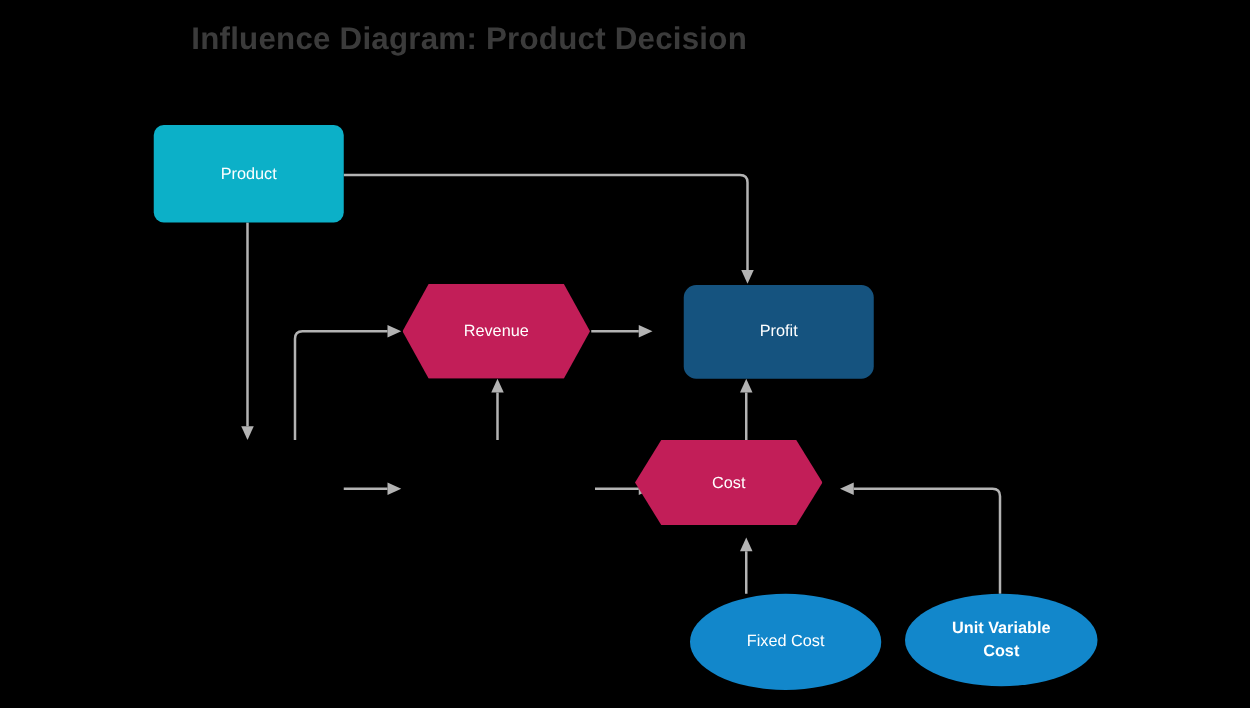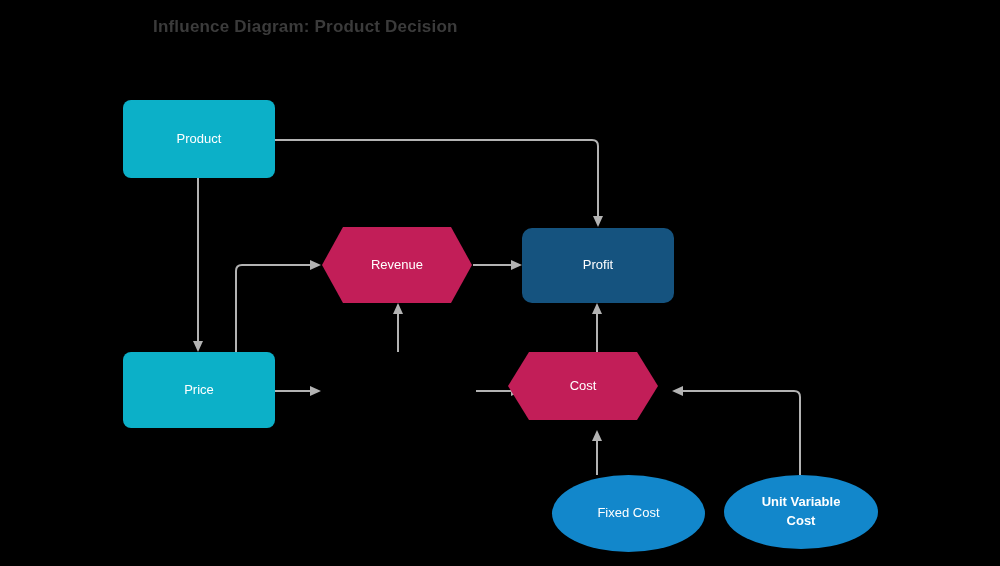--- a/index.html
+++ b/index.html
@@ -4,29 +4,29 @@
 <style>
   html,body{margin:0;padding:0;}
   body{
     width:1000px;height:566px;position:relative;overflow:hidden;
     background:var(--background,#000);
     font-family:"Liberation Sans",sans-serif;
   }
   .canvas{position:absolute;left:0;top:0;width:1000px;height:566px;}
   .title{
     position:absolute;left:153px;top:17px;
-    font-size:17px;font-weight:bold;color:var(--title-text,#3b3b3b);
+    font-size:25px;font-weight:bold;color:var(--title-text,#3b3b3b);
     white-space:nowrap;letter-spacing:.2px;
   }
   .node{
     position:absolute;display:flex;align-items:center;justify-content:center;
     color:var(--node-label-text,#fff);font-size:13px;text-align:center;line-height:1.45;
   }
   .decision{background:var(--decision-fill,#0cb0c8);border-radius:8px;}
-  .objective{background:var(--objective-fill,#15537f);border-radius:10px;}
+  .objective{background:var(--objective-fill,#15537f);border-radius:10px;margin-left:25px;}
   .value{
     background:var(--value-fill,#c21e58);
     clip-path:polygon(0 50%,14% 0,86% 0,100% 50%,86% 100%,14% 100%);
   }
   .chance{background:var(--chance-fill,#1287cb);border-radius:50%;}
   .label{display:block;}
   .label.narrow{width:100px;font-weight:bold;}
   svg.connectors{position:absolute;left:0;top:0;pointer-events:none;}
   .edge{stroke:var(--connector,#b3b3b3);stroke-width:2;fill:none;}
   .arrowhead{fill:var(--connector,#b3b3b3);stroke:none;}
@@ -66,23 +66,20 @@
   </div>
 
   <div class="node value" style="left:322px;top:227px;width:150px;height:76px">
     <span class="label">Revenue</span>
   </div>
 
   <div class="node objective" style="left:522px;top:228px;width:152px;height:75px">
     <span class="label">Profit</span>
   </div>
 
-  <div class="node decision" style="left:123px;top:352px;width:152px;height:76px">
-    <span class="label">Price</span>
-  </div>
 
 
   <div class="node value" style="left:508px;top:352px;width:150px;height:68px">
     <span class="label">Cost</span>
   </div>
 
   <div class="node chance" style="left:552px;top:475px;width:153px;height:77px">
     <span class="label">Fixed Cost</span>
   </div>
 

